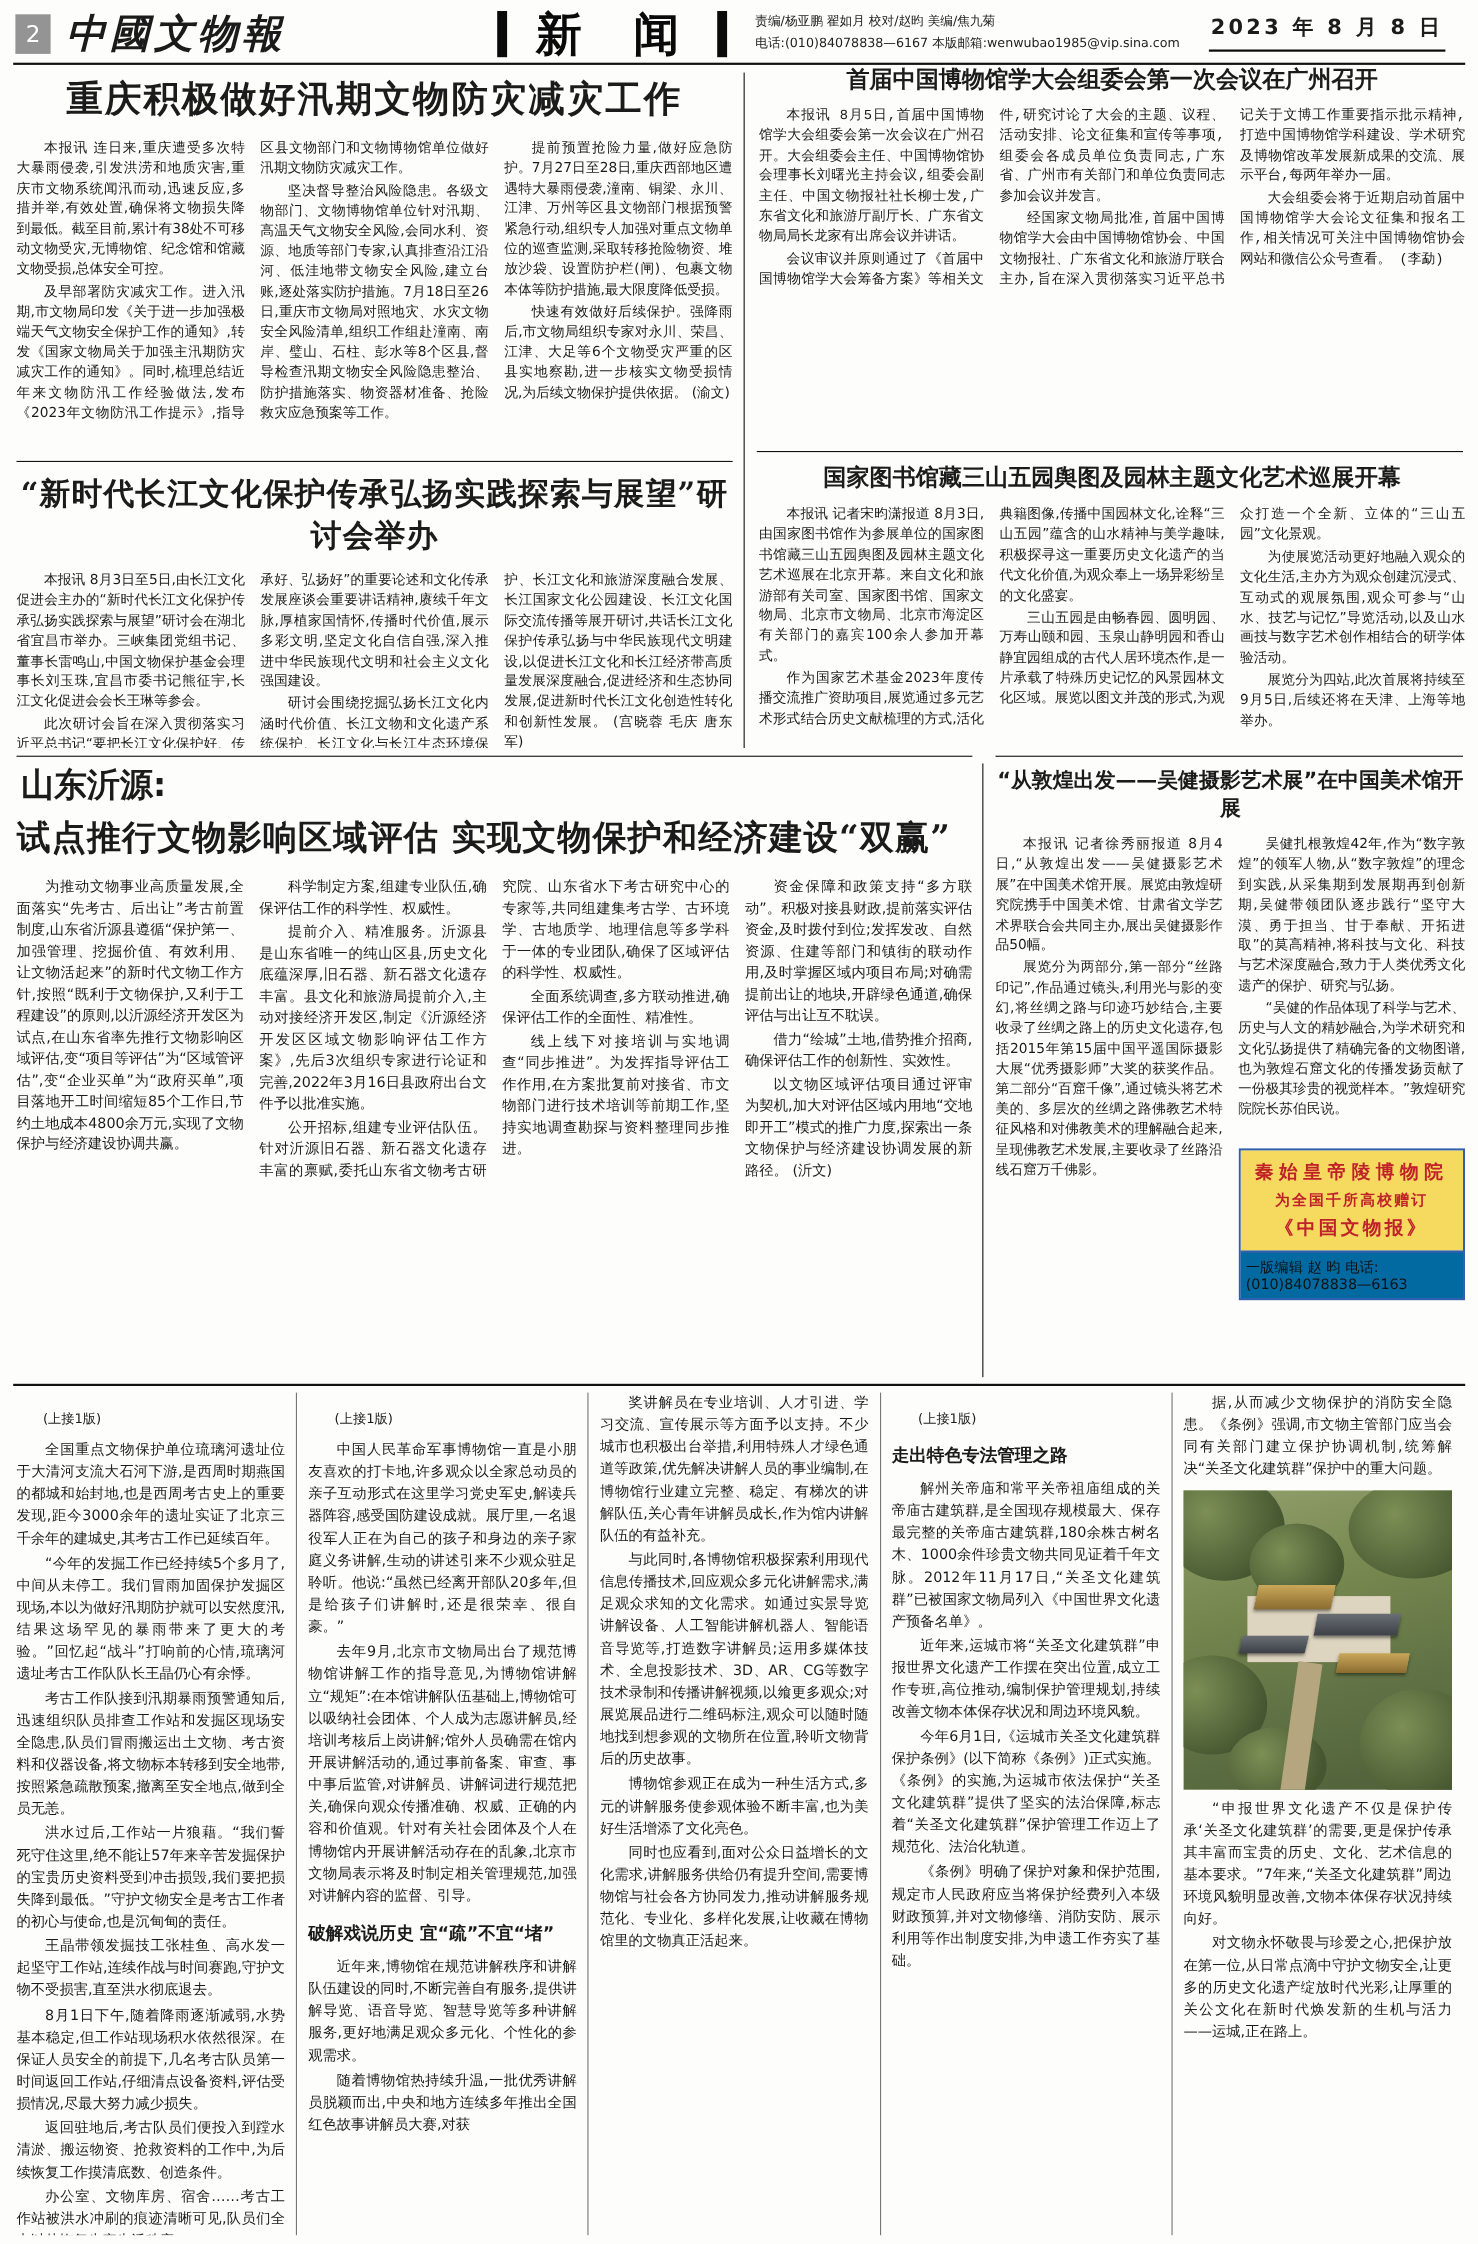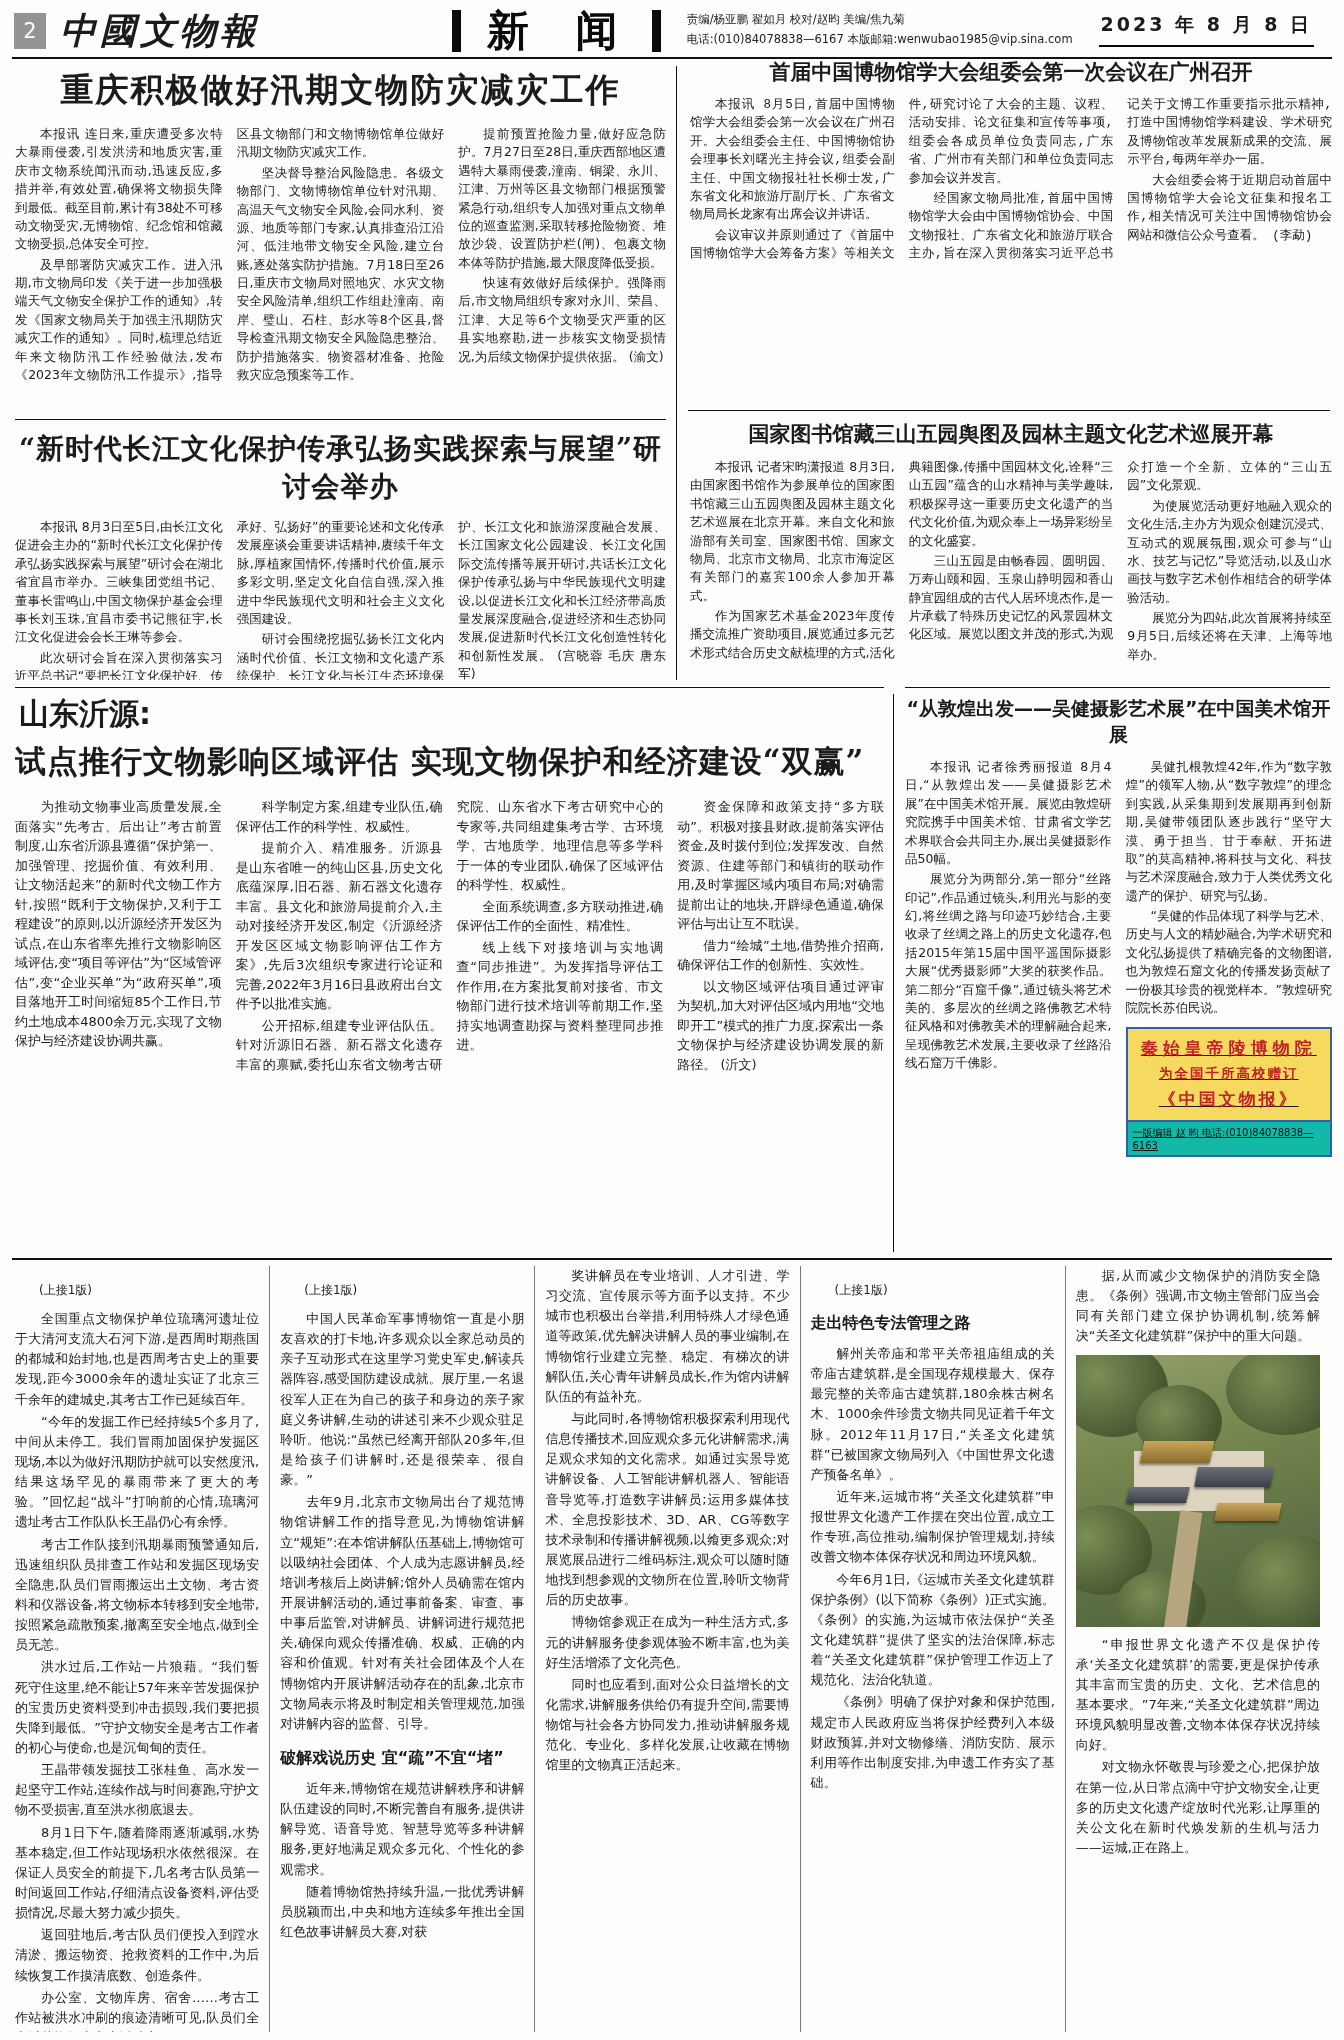--- a/index.html
+++ b/index.html
@@ -28,26 +28,26 @@
   .rheadline{font-size:21px;font-weight:900;text-align:center;margin:2px 0 10px 0;}
   .rheadline.small{font-size:19px;}
   .body3{columns:3;column-gap:14px;overflow:hidden;}
   .body4{columns:4;column-gap:14px;overflow:hidden;}
   .para{font-size:12.5px;line-height:1.47;text-align:justify;margin:0 0 2px 0;text-indent:2em;}
   .yy .para{font-size:13px;line-height:1.5;}
   
   .twocol{display:flex;gap:14px;}
   .twocol .col{flex:1;overflow:hidden;}
   
-  .promo{border:2px solid #2f5fae;margin-top:10px;text-decoration:underline;}
+  .promo{border:2px solid #2f5fae;margin-top:27px;}
   .promo-top{background:#f6d95f;text-align:center;padding:8px 4px 9px 4px;}
   .promo-l1{color:#c0222a;font-weight:900;font-size:17px;letter-spacing:5px;}
   .promo-l2{color:#c0222a;font-weight:700;font-size:13.5px;margin-top:5px;letter-spacing:2px;}
   .promo-l3{color:#c0222a;font-weight:900;font-size:17px;margin-top:5px;letter-spacing:3px;}
-  .promo-credit{border-top:2px solid #2f5fae;background:#14b8a6;font-size:10px;padding:4px 5px;color:#111;}
+  .promo-credit{border-top:2px solid #2f5fae;background:#0369a1;font-size:13px;padding:4px 5px;color:#111;}
   
   .bottom{position:absolute;left:15px;right:14px;top:1266px;bottom:8px;display:flex;}
   .bcol{flex:1;padding:0 10px;overflow:hidden;border-left:1px solid #777;}
   .bcol:first-child{border-left:none;padding-left:0;}
   .bcol .para{font-size:13px;line-height:1.55;}
   .cont-label{font-size:12px;margin:16px 0 10px 0;text-indent:2em;}
   .subhead{font-size:16px;font-weight:900;margin:14px 0 10px 0;}
   
   .photo{position:relative;width:100%;height:272px;margin:8px 0;background:linear-gradient(165deg,#93a06c 0%,#76874f 35%,#5e7044 70%,#4f6039 100%);overflow:hidden;}
   .photo .tree{position:absolute;border-radius:50%;background:radial-gradient(circle at 35% 35%,#7c8f55,#455630 75%);}

